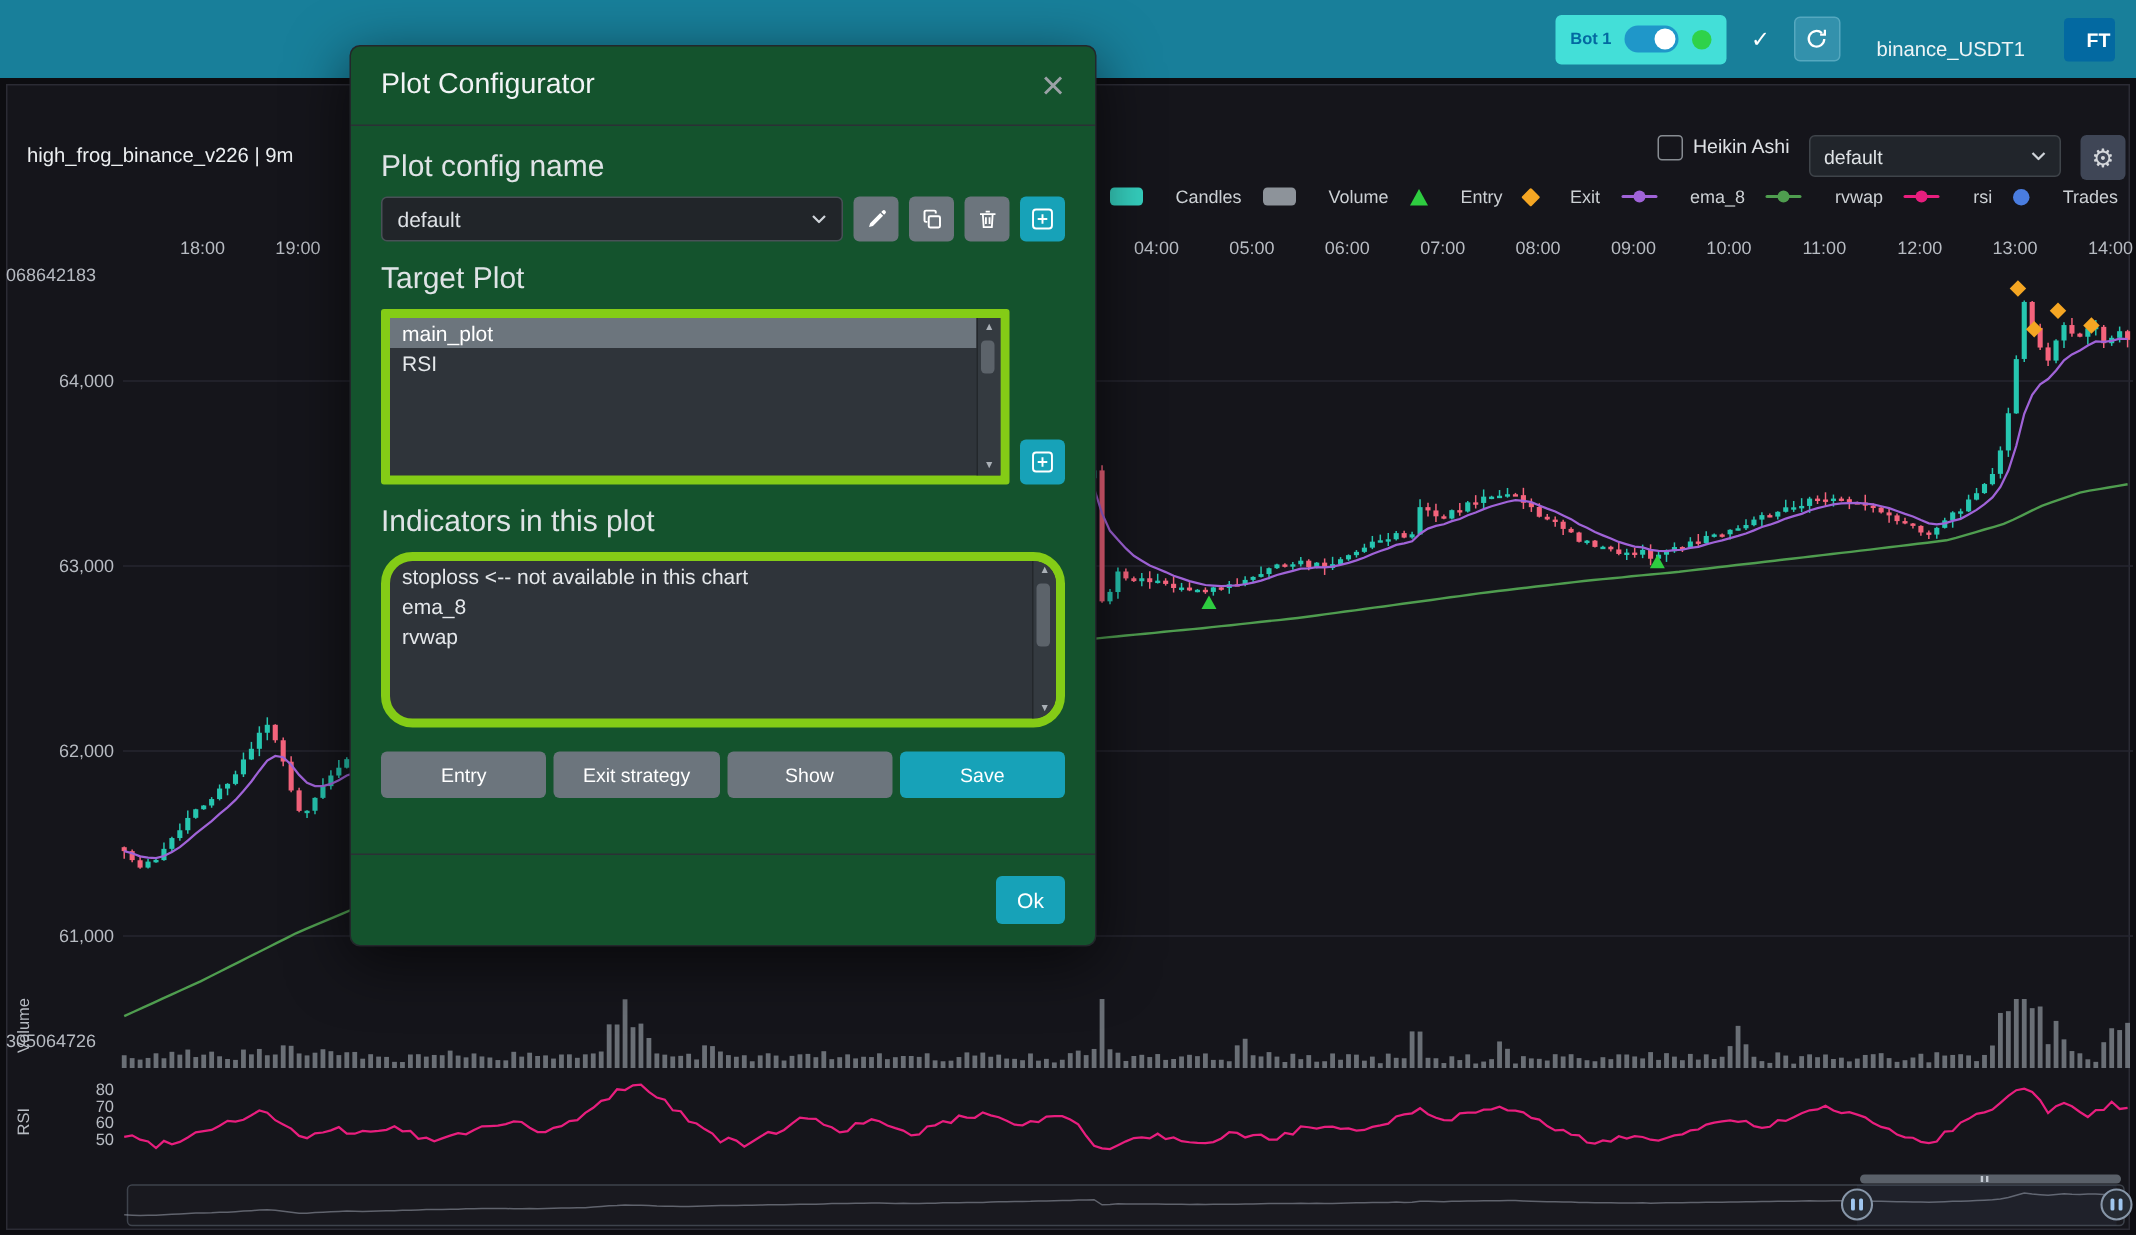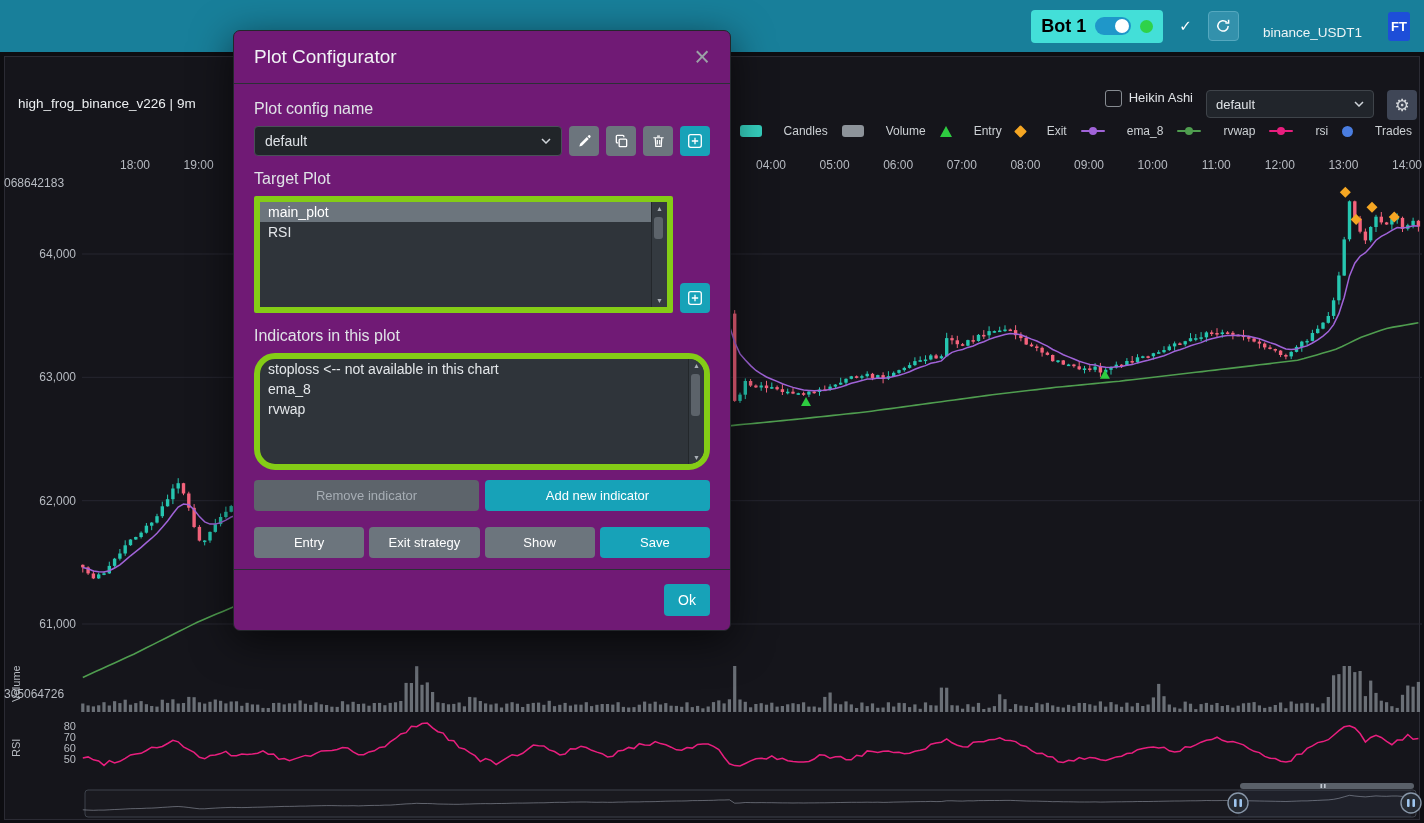--- a/index.html
+++ b/index.html
@@ -2,30 +2,30 @@
 <html><head>
 <meta charset="utf-8">
 <style>
   html,body{margin:0;padding:0;}
   body{width:1424px;height:823px;position:relative;overflow:hidden;background:#0d0d11;
        font-family:"Liberation Sans","DejaVu Sans",sans-serif;-webkit-font-smoothing:antialiased;}
   
   .navbar{position:absolute;top:0;left:0;right:0;height:52px;background:#187f9a;z-index:6;
           display:flex;align-items:center;justify-content:flex-end;padding-right:14px;gap:16px;box-sizing:border-box;}
   .bot-box{display:flex;align-items:center;gap:9px;background:#43dfd8;border-radius:4px;height:33px;padding:0 10px;}
-  .bot-label{color:#000000;font-size:18px;font-weight:bold;}
+  .bot-label{color:#0369a1;font-size:11px;font-weight:bold;}
   .switch{width:36px;height:18px;border-radius:9px;background:#1f97c9;position:relative;cursor:pointer;}
   .switch .knob{position:absolute;right:2px;top:2px;width:14px;height:14px;border-radius:50%;background:#fff;}
   .online-dot{width:13px;height:13px;border-radius:50%;background:#2fd24a;}
   .nav-check{color:#fff;font-size:15px;font-weight:bold;}
   .refresh-btn{width:31px;height:30px;border-radius:4px;background:#3391ac;border:1px solid #55a8bf;
                display:flex;align-items:center;justify-content:center;cursor:pointer;padding:0;}
   .pair-label{color:#eef4f6;font-size:13.5px;margin-left:8px;margin-top:12px;}
-  .ft-badge{width:22px;height:29px;background:#1d4ed8;border-radius:3px;color:#fff;font-weight:bold;font-size:13px;
-            display:flex;align-items:center;justify-content:center;margin-left:10px;cursor:pointer;}
+  .ft-badge{width:22px;height:29px;background:#0369a1;border-radius:3px;color:#fff;font-weight:bold;font-size:13px;
+            display:flex;align-items:center;justify-content:center;margin-left:10px;cursor:pointer;padding-left:12px;}
   
   .chart-panel{position:absolute;left:4px;top:56px;width:1414px;height:762px;background:#15151b;border:1px solid #2b2b34;z-index:0;}
   #chart{position:absolute;left:0;top:0;z-index:1;pointer-events:none;}
   #chart text{font-family:"Liberation Sans","DejaVu Sans",sans-serif;}
   .chart-title{position:absolute;left:18px;top:96px;font-size:13.5px;color:#eceff1;z-index:2;}
   .controls{position:absolute;top:90px;right:7px;display:flex;gap:13px;align-items:flex-start;z-index:2;}
   .cb{width:15px;height:15px;border:1px solid #878c92;border-radius:3px;background:transparent;cursor:pointer;}
   .ha-label{font-size:13px;color:#dfe2e6;margin-left:-6px;}
   .hselect{width:148px;height:26px;background:#21252b;border:1px solid #3f444a;border-radius:4px;color:#dfe3e6;
            font-size:13px;display:flex;align-items:center;justify-content:space-between;padding:0 9px;cursor:pointer;box-sizing:content-box;}
@@ -36,27 +36,27 @@
   .sym-rect{width:22px;height:12px;border-radius:3px;display:inline-block;}
   .sym-tri{width:0;height:0;border-left:6px solid transparent;border-right:6px solid transparent;border-bottom:11px solid;display:inline-block;}
   .sym-dia{width:9px;height:9px;transform:rotate(45deg);display:inline-block;border-radius:1px;}
   .sym-cir{width:11px;height:11px;border-radius:50%;display:inline-block;}
   .sym-linewrap{width:24px;height:10px;position:relative;display:inline-block;}
   .sym-line-bar{position:absolute;left:0;right:0;top:4px;height:2px;border-radius:1px;}
   .sym-line-dot{position:absolute;left:8px;top:1px;width:8px;height:8px;border-radius:50%;}
   .axis-num{position:absolute;font-size:12px;color:#b7bbc2;z-index:2;}
   .rot-label{position:absolute;font-size:11px;color:#b7bbc2;z-index:2;transform:rotate(-90deg);transform-origin:0 0;white-space:nowrap;}
   
-  .modal{position:absolute;left:233px;top:30px;width:498px;height:601px;background:#701a75;border:1px solid #23272b;
+  .modal{position:absolute;left:233px;top:30px;width:498px;height:601px;background:#14532d;border:1px solid #23272b;
          border-radius:7px;box-shadow:0 10px 40px rgba(0,0,0,.6);z-index:10;color:#e9ecef;display:flex;flex-direction:column;box-sizing:border-box;}
   .modal-header{display:flex;align-items:center;justify-content:space-between;padding:15px 20px;border-bottom:1px solid #2b3035;}
   .modal-title{font-size:19px;color:#f1f3f5;}
   .modal-close{font-size:27px;line-height:20px;color:#9ba1a6;cursor:pointer;}
   .modal-body{padding:14px 20px 6px;flex:1;}
-  .form-label{font-size:16px;color:#dfe3e6;margin:14px 0 8px;}
+  .form-label{font-size:20px;color:#dfe3e6;margin:14px 0 8px;}
   .form-label.first{margin-top:2px;}
   .config-row{display:flex;gap:7px;align-items:center;}
   .fselect{width:290px;height:28px;background:#212529;border:1px solid #495057;border-radius:4px;color:#dee2e6;font-size:14px;
            display:flex;align-items:center;justify-content:space-between;padding:0 10px;cursor:pointer;}
   .ibtn{width:30px;height:30px;display:flex;align-items:center;justify-content:center;border-radius:4px;border:none;cursor:pointer;flex:0 0 auto;}
   .ibtn.gray{background:#6c757d;}
   .ibtn.teal{background:#17a2b8;}
   .list-row{position:relative;height:117px;}
   .fl-list{position:relative;border:6px solid #84cc16;background:#2f343a;overflow:hidden;border-radius:2px;height:100%;box-sizing:border-box;}
   .list-row .fl-list{width:calc(100% - 37px);}
@@ -1051,24 +1051,20 @@
       <div class="fl-item">stoploss &lt;-- not available in this chart</div>
         <div class="fl-item">ema_8</div>
         <div class="fl-item">rvwap</div>
         <div class="fscroll">
         <span class="arr up">▲</span>
         <div class="thumb t2"></div>
         <span class="arr dn">▼</span>
       </div>
     </div>
 
-    <div class="btn-row">
-      <button class="btn disabled">Remove indicator</button>
-      <button class="btn teal">Add new indicator</button>
-    </div>
     <div class="btn-row four">
       <button class="btn secondary">Entry</button>
       <button class="btn secondary">Exit strategy</button>
       <button class="btn secondary">Show</button>
       <button class="btn teal">Save</button>
     </div>
   </div>
   <div class="modal-footer">
     <button class="btn teal ok">Ok</button>
   </div>

